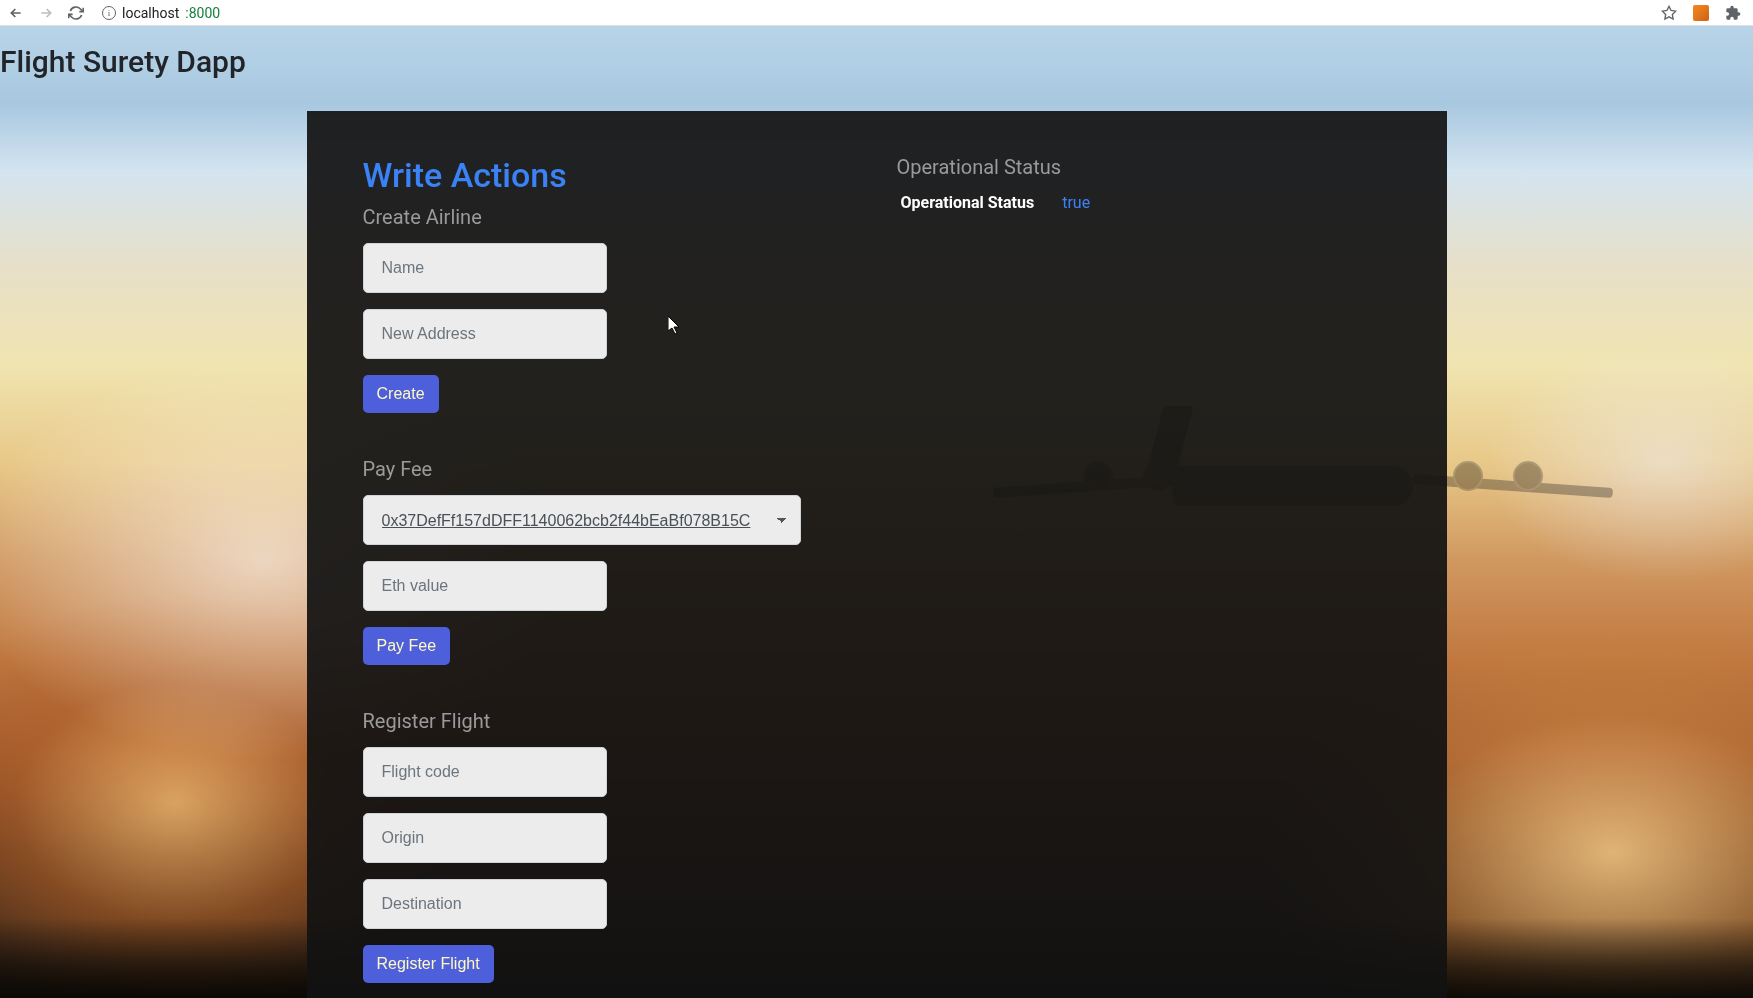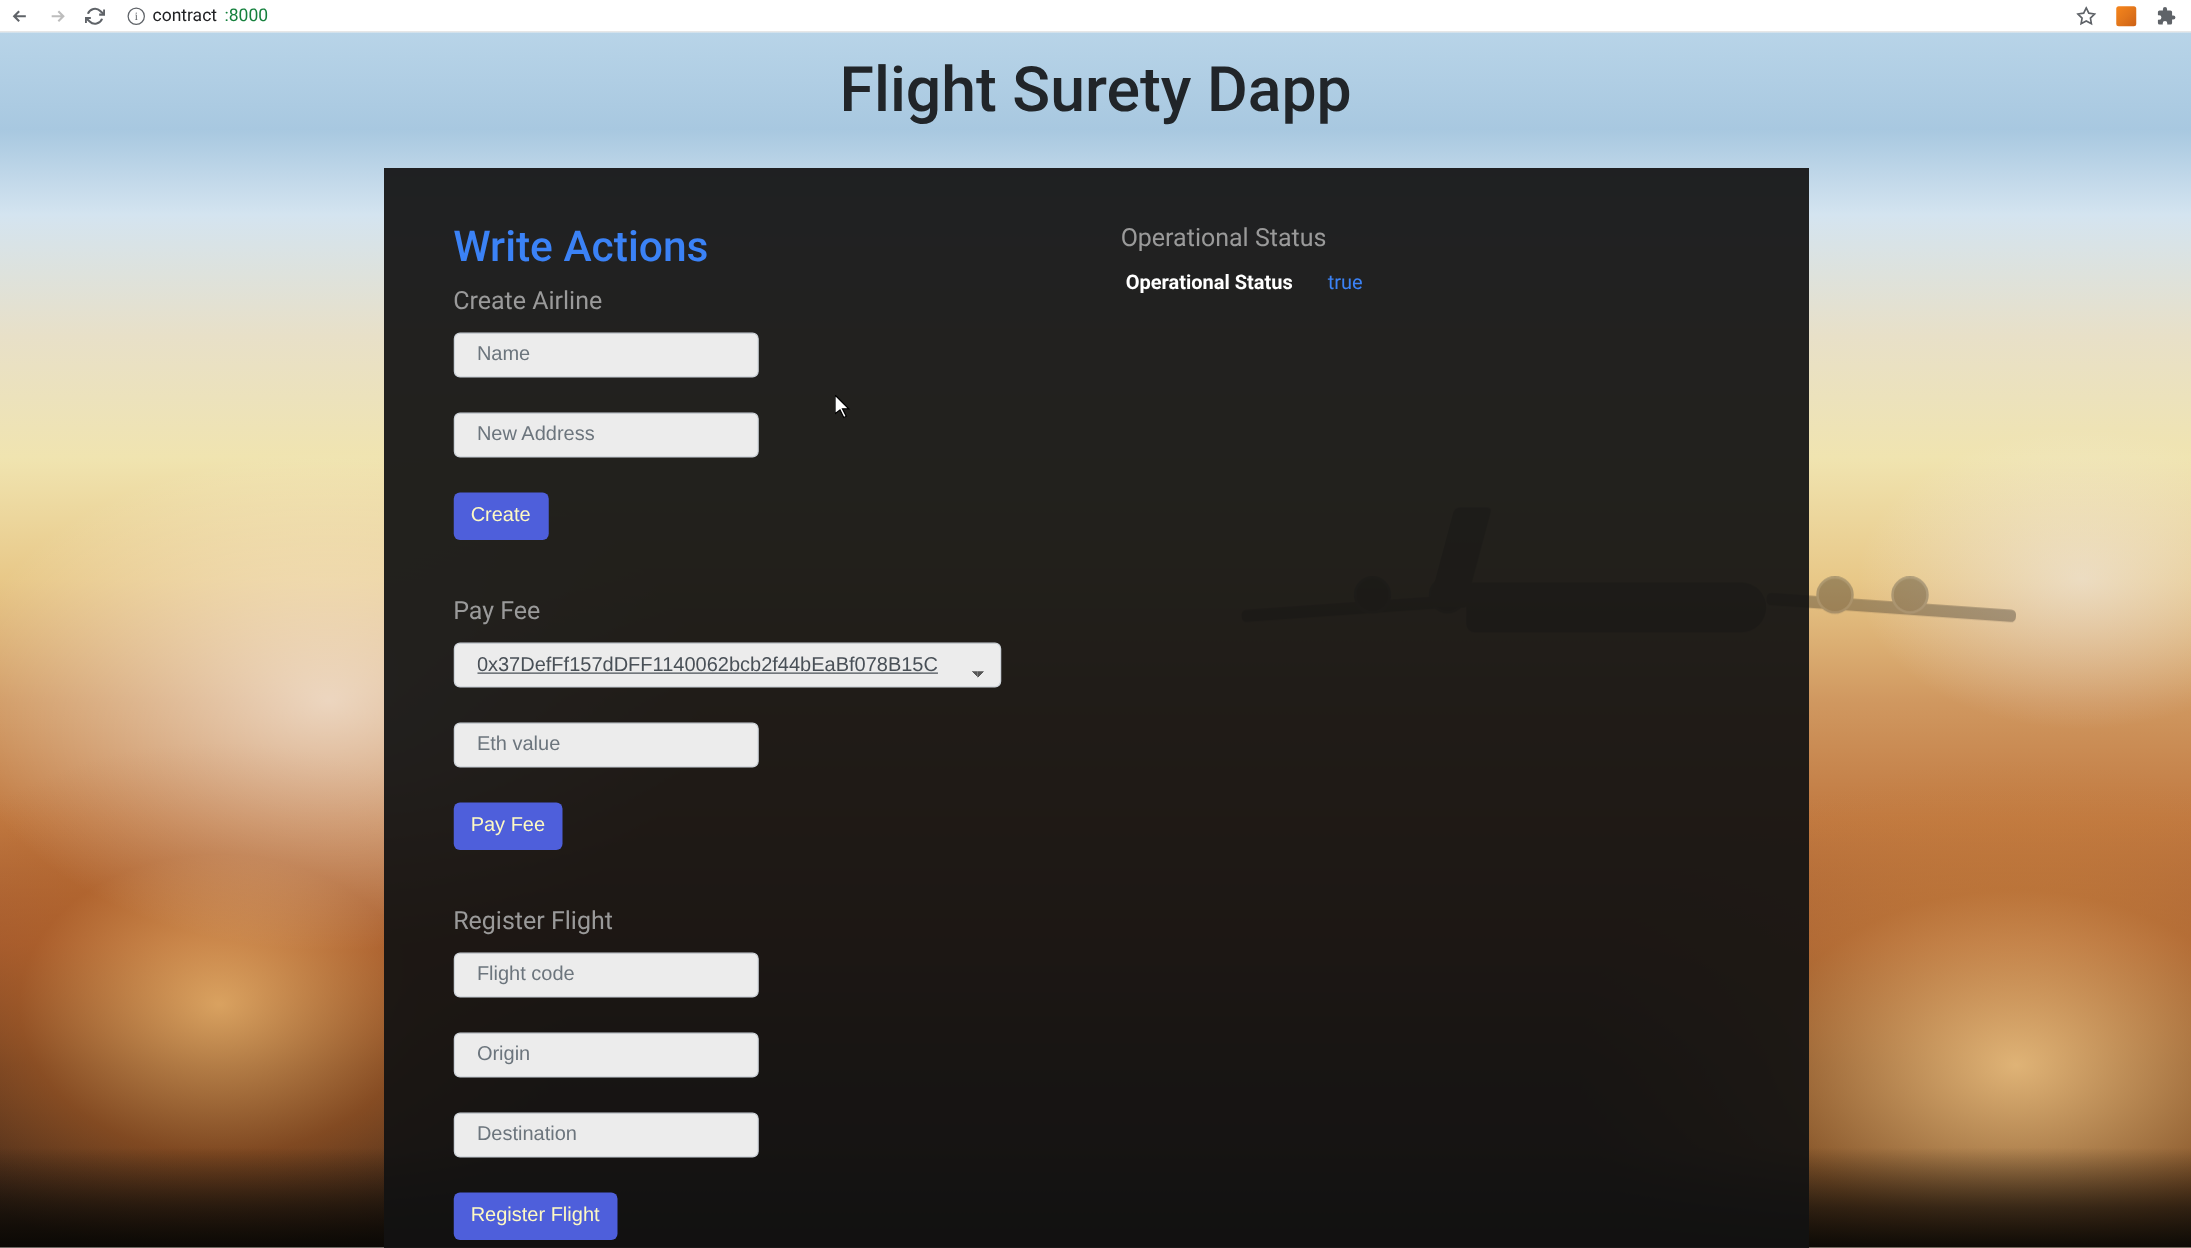--- a/index.html
+++ b/index.html
@@ -62,22 +62,22 @@
   opacity:0.35;
 }
 .plane-body { position:absolute; top:80px; left:60px; width:240px; height:40px; background:#2a2520; border-radius:20px 60px 60px 20px; }
 .plane-tail { position:absolute; top:20px; left:40px; width:30px; height:80px; background:#2a2520; transform:skewX(-15deg); border-radius:4px 4px 0 0;}
 .plane-wing-l { position:absolute; top:95px; left:-120px; width:200px; height:10px; background:#2a2520; transform:rotate(-4deg); border-radius:4px;}
 .plane-wing-r { position:absolute; top:95px; right:-100px; width:200px; height:10px; background:#2a2520; transform:rotate(4deg); border-radius:4px;}
 .engine { position:absolute; width:30px; height:30px; background:#1a1510; border-radius:50%; border:2px solid #444;}
 .e1{ top:75px; left:-30px;} .e2{top:75px; left:30px;} .e3{top:75px; right:30px;} .e4{top:75px; right:-30px;}
 
 .page-title {
-  text-align:center;
-  font-size:50px;
+  text-align:left;
+  font-size:30px;
   font-weight:500;
   color:#212529;
   padding-top:18px;
   position:relative;
   z-index:2;
 }
 .main-panel {
   position:relative;
   z-index:3;
   width:1140px;
@@ -89,28 +89,28 @@
 }
 .col { flex:1; padding-right:20px; }
 .col + .col { padding-left:20px; padding-right:0; }
 h2 { font-size:34px; font-weight:500; color:#3b82f6; margin-bottom:10px; }
 .subheading { font-size:20px; color:#9a9a9a; margin-bottom:14px; margin-top:8px; }
 .subheading.first { margin-top:0; }
 .section { margin-bottom:44px; }
 .input, .select {
   display:block;
   width:244px;
-  height:36px;
+  height:50px;
   background:#ececec;
   border:1px solid #ced4da;
   border-radius:5px;
   padding:0 18px;
   font-size:16px;
   color:#495057;
-  margin-bottom:28px;
+  margin-bottom:16px;
 }
 .input::placeholder { color:#6c757d; }
 .select { width:438px; appearance:none; -webkit-appearance:none; padding-right:30px; background-image:linear-gradient(45deg, transparent 50%, #555 50%), linear-gradient(135deg, #555 50%, transparent 50%); background-position: calc(100% - 18px) 22px, calc(100% - 13px) 22px; background-size:5px 5px, 5px 5px; background-repeat:no-repeat;text-decoration:underline;}
 .btn {
   display:inline-block;
   background:#4e5fdb;
   color:#fef9c3;
   border:none;
   border-radius:5px;
   padding:10px 14px;
@@ -140,21 +140,21 @@
     </span>
     <span class="nav-icon">
       <svg width="16" height="16" viewBox="0 0 24 24" fill="none" stroke="currentColor" stroke-width="2.5">
           <path d="M23 4v6h-6M1 20v-6h6"></path>
           <path d="M3.51 9a9 9 0 0114.85-3.36L23 10M1 14l4.64 4.36A9 9 0 0020.49 15"></path>
         </svg>
     </span>
   </div>
   <div class="url-area">
     <span class="info-icon">i</span>
-    <span class="url-text">contract</span>
+    <span class="url-text">localhost</span>
       <span class="url-text url-port">:8000</span>
   </div>
   <div class="right-icons">
     <span class="nav-icon star-icon">
       <svg width="16" height="16" viewBox="0 0 24 24" fill="none" stroke="currentColor" stroke-width="2">
           <polygon points="12 2 15.09 8.26 22 9.27 17 14.14 18.18 21.02 12 17.77 5.82 21.02 7 14.14 2 9.27 8.91 8.26 12 2"></polygon>
         </svg>
     </span>
     <span class="fox-icon"></span>
     <span class="nav-icon puzzle-icon">

